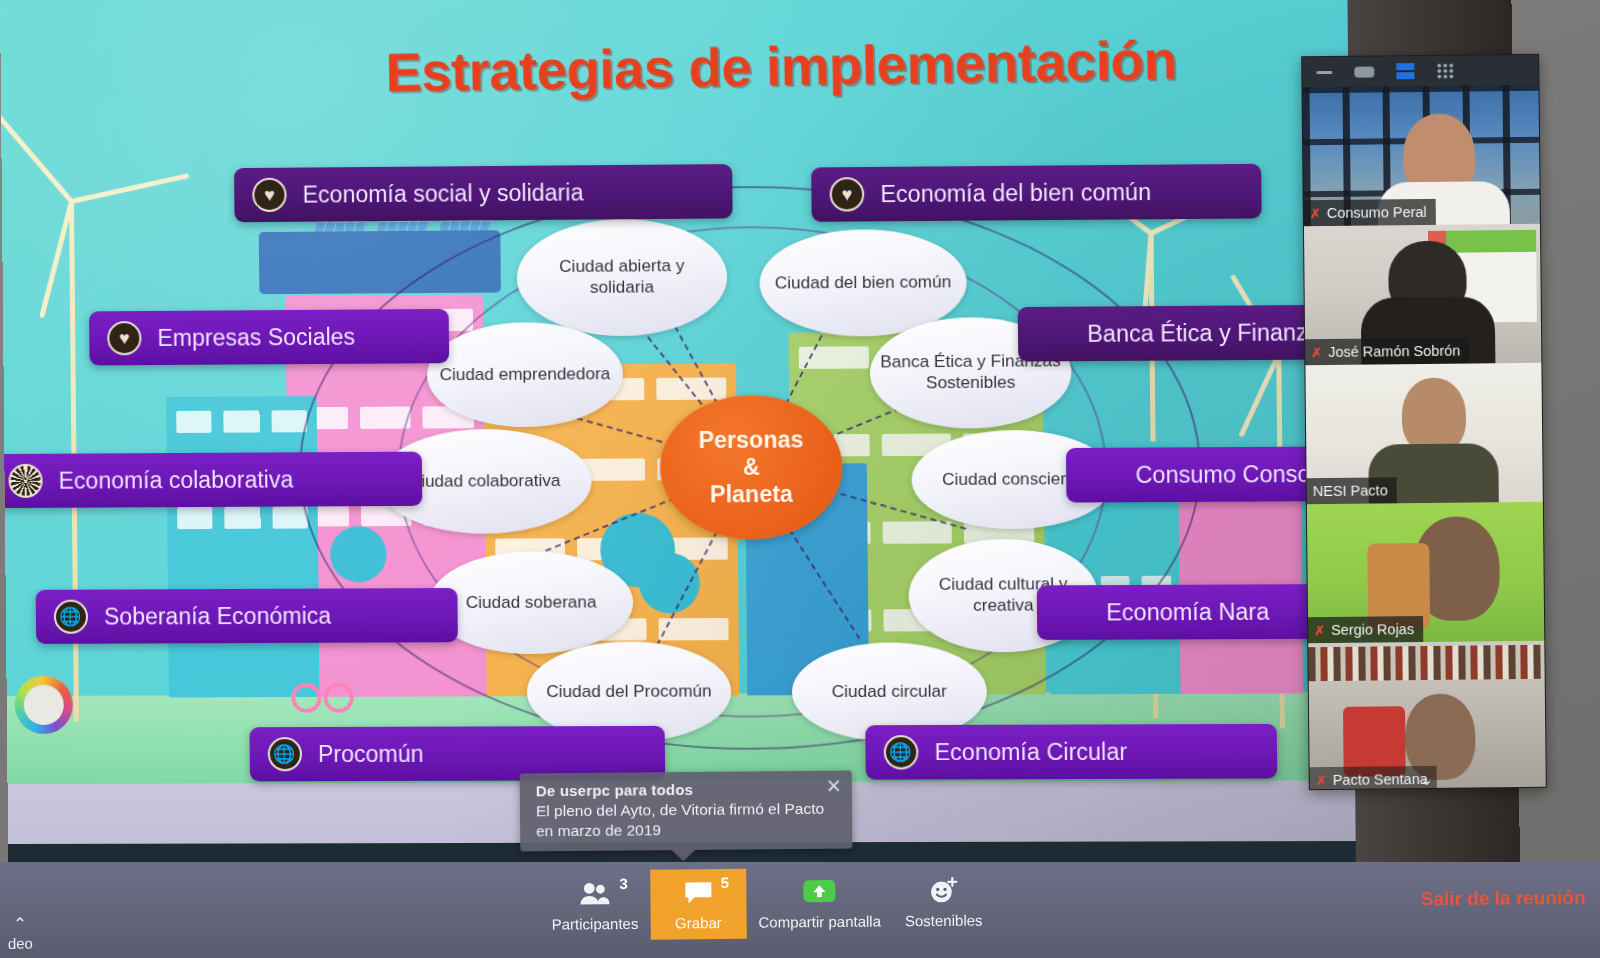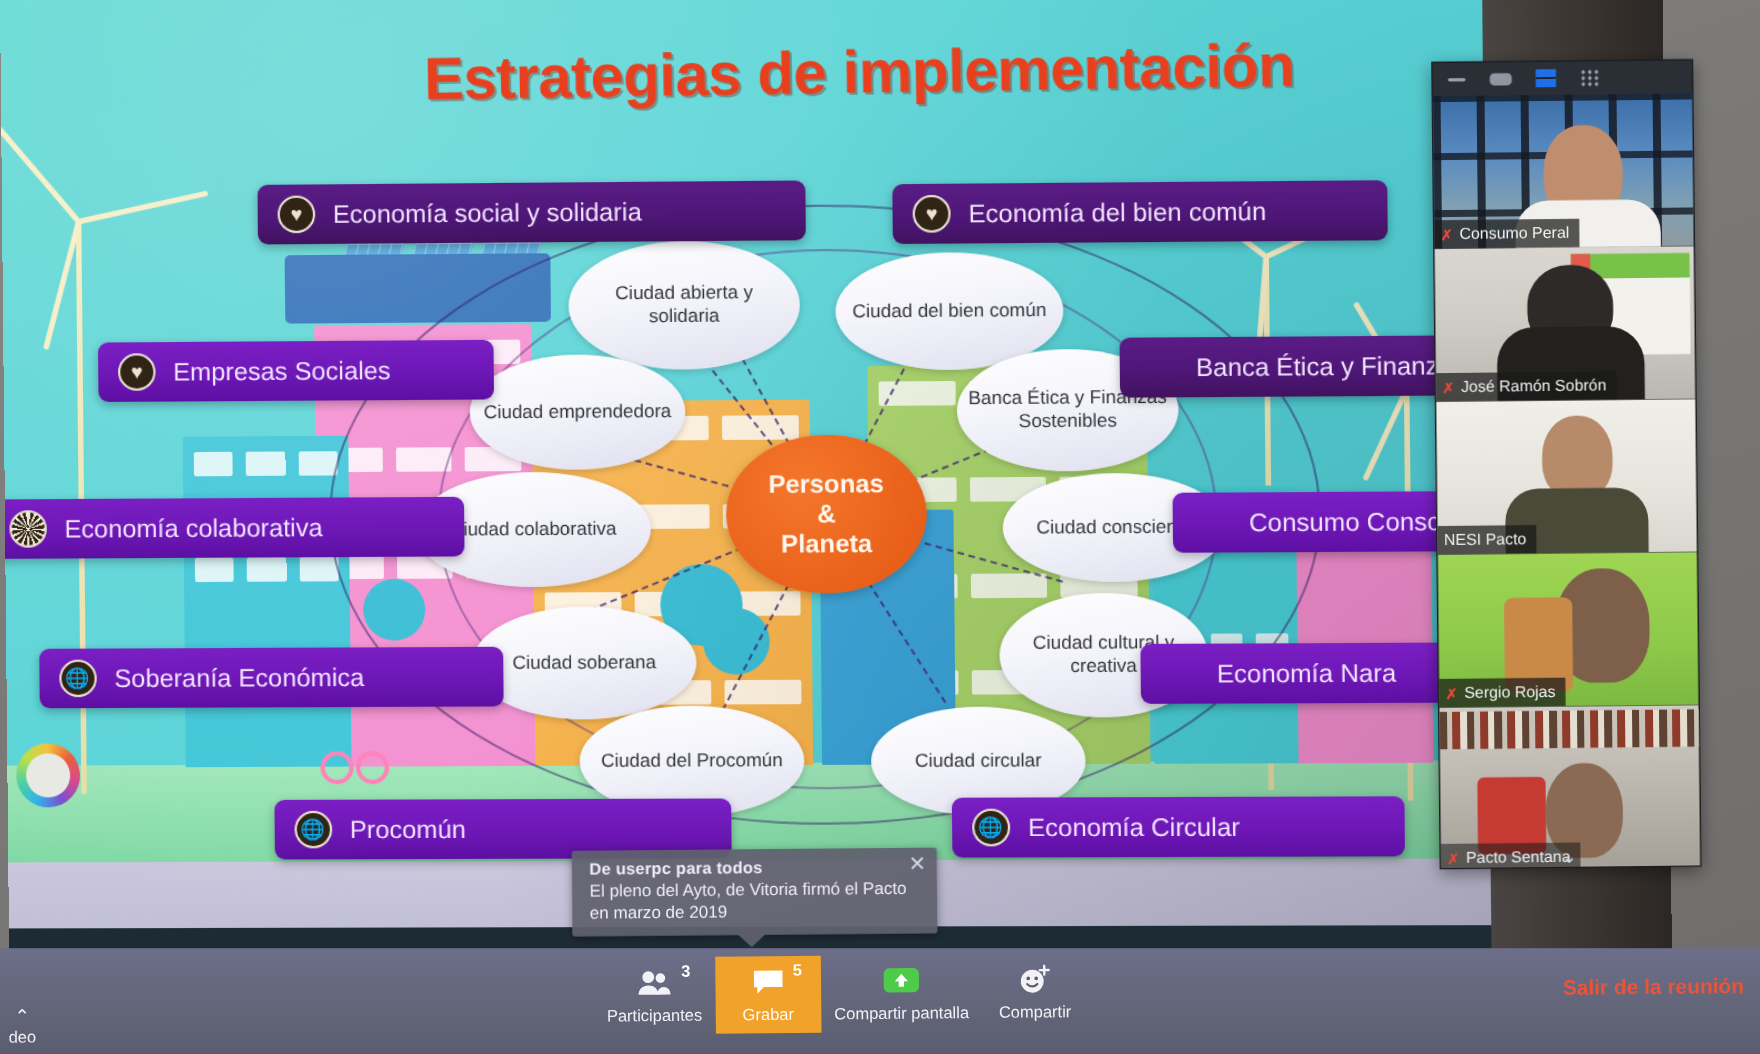--- a/index.html
+++ b/index.html
@@ -584,21 +584,21 @@
         <div class="tb-item">
           <div class="tb-ico">
             <svg width="30" height="27" viewBox="0 0 30 27">
               <circle cx="13" cy="15" r="10.4" fill="#f2f1f6"></circle>
               <circle cx="9.4" cy="12.4" r="1.7" fill="#5b5d72"></circle>
               <circle cx="16.6" cy="12.4" r="1.7" fill="#5b5d72"></circle>
               <path d="M8.4 17.6a6 6 0 0 0 9.2 0" stroke="#5b5d72" stroke-width="2" fill="none" stroke-linecap="round"></path>
               <path d="M24 1v8M20 5h8" stroke="#f2f1f6" stroke-width="2.2" stroke-linecap="round"></path>
             </svg>
           </div>
-          <span class="tb-label">Compartir</span>
+          <span class="tb-label">Sostenibles</span>
         </div>
 
       </div>
 
       <div class="leave">Salir de la reunión</div>
     </div>
   </div>
 </div>
 
 </body></html>

